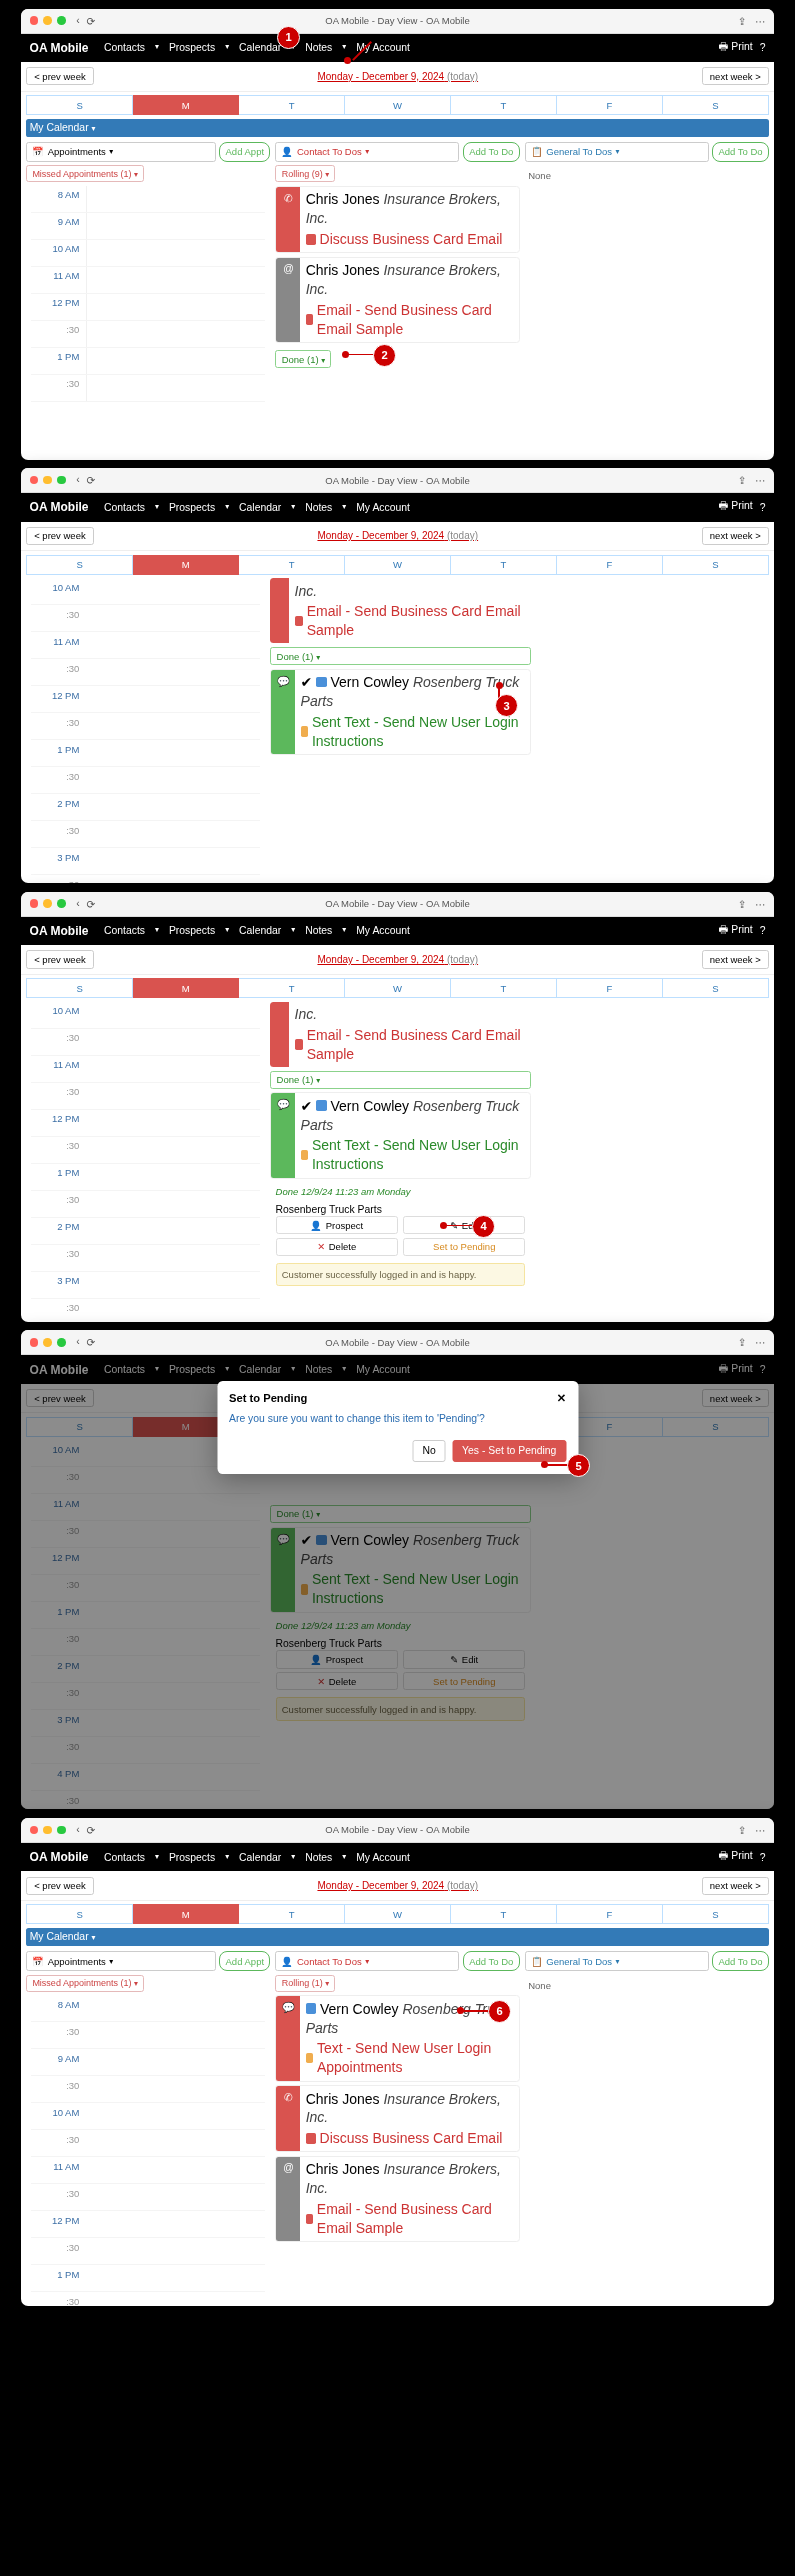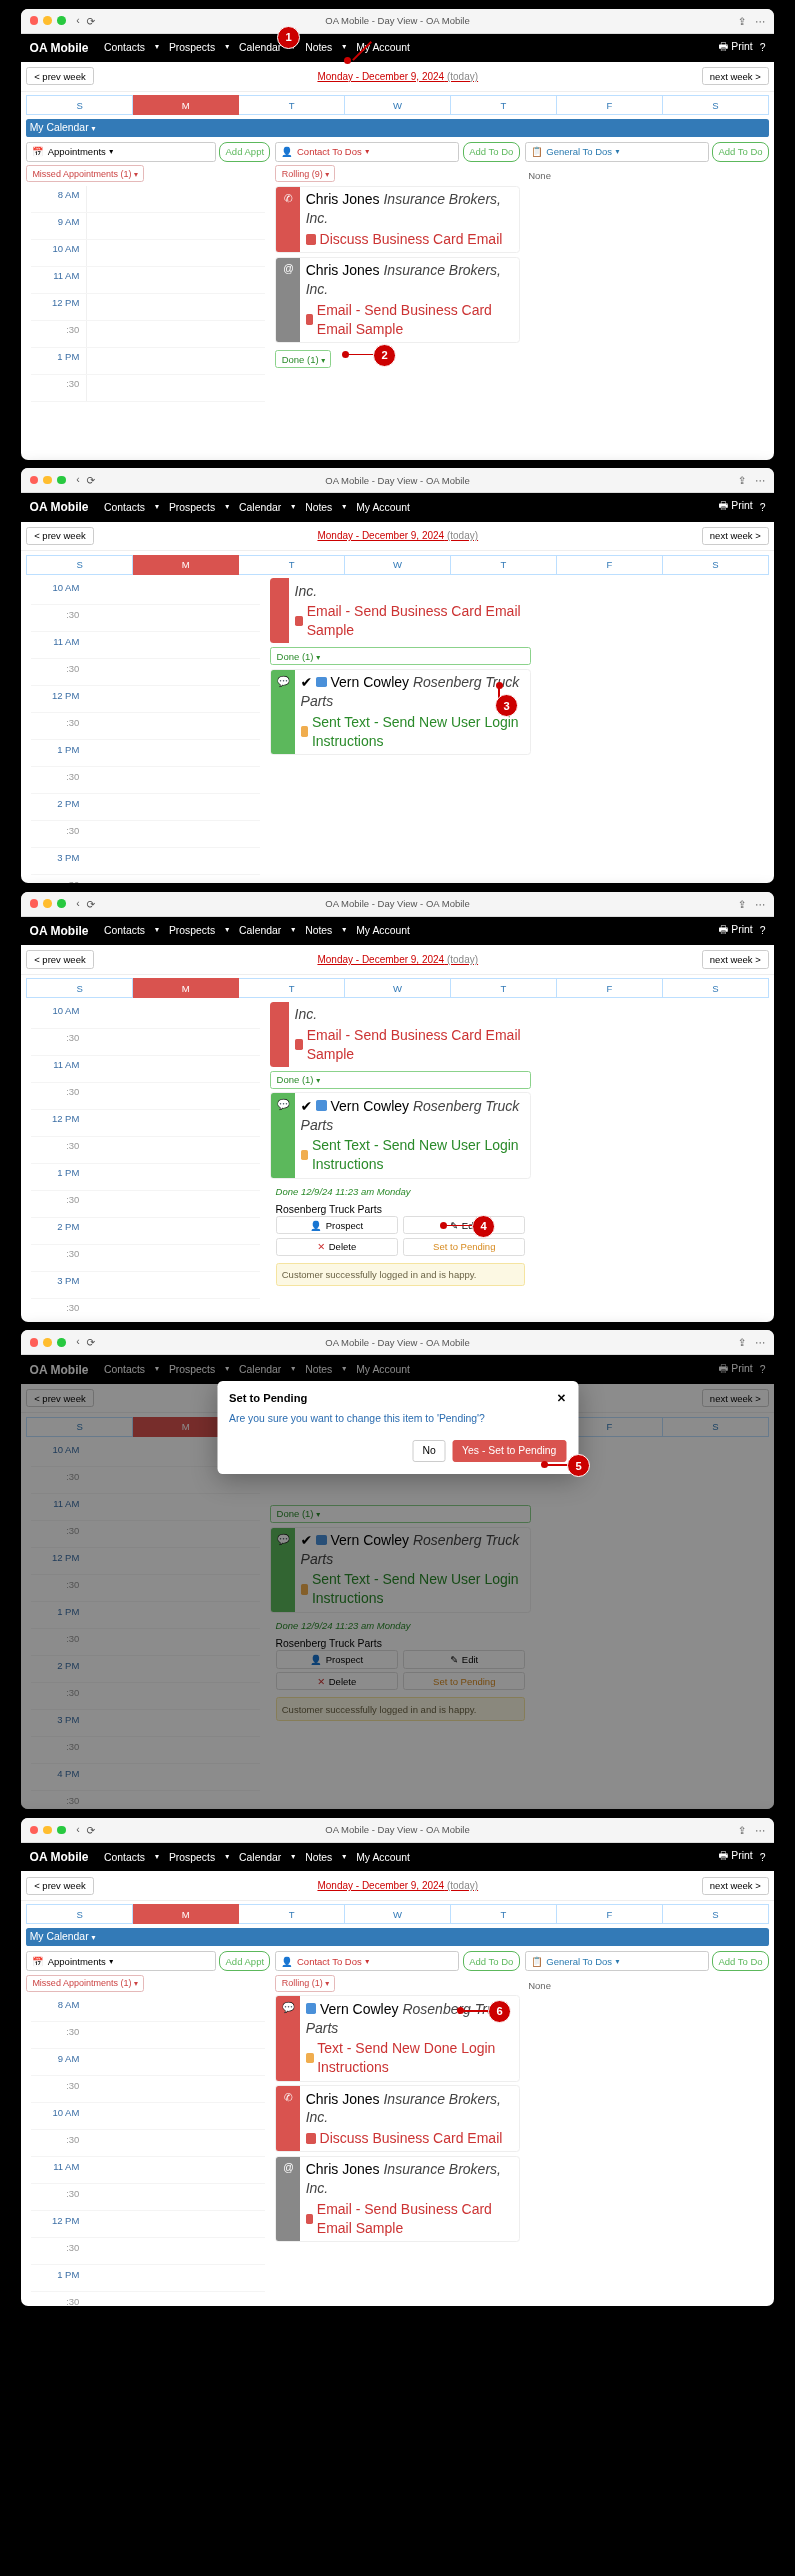--- a/index.html
+++ b/index.html
@@ -842,21 +842,21 @@
       <div><span class="sub-chip"><span>Rolling (1)</span> <span class="caret">▾</span></span></div>
 
       <div class="card">
         <div class="bar red">💬</div>
         <div class="body">
           <span class="sq blue"></span>
           <span class="client-name">Vern Cowley</span>
           <span class="client-co">Rosenberg Truck Parts</span>
           <div class="chip-line">
               <span class="sq yellow"></span>
-              <span class="link-red">Text - Send New Done Login Instructions</span>
+              <span class="link-red">Text - Send New User Login Appointments</span>
             </div>
         </div>
       </div>
       <div class="card">
         <div class="bar red">✆</div>
         <div class="body">
           <span class="client-name">Chris Jones</span>
           <span class="client-co">Insurance Brokers, Inc.</span>
           <div class="chip-line">
               <span class="sq red"></span>

